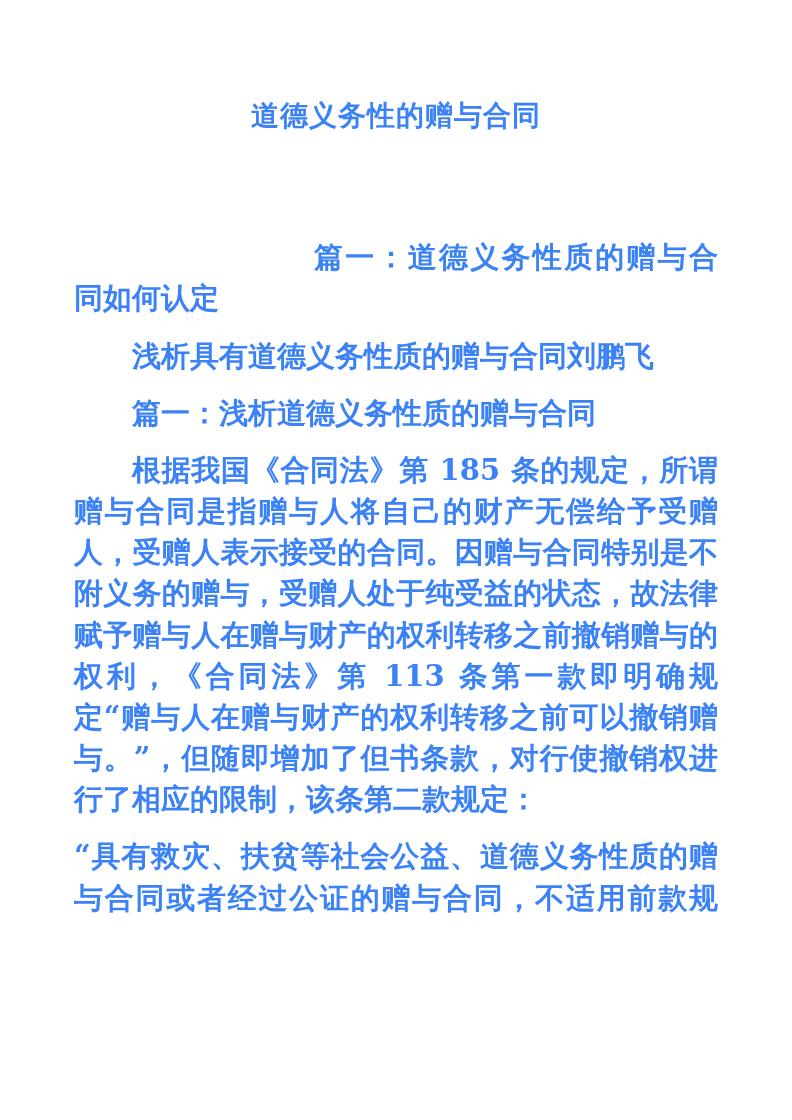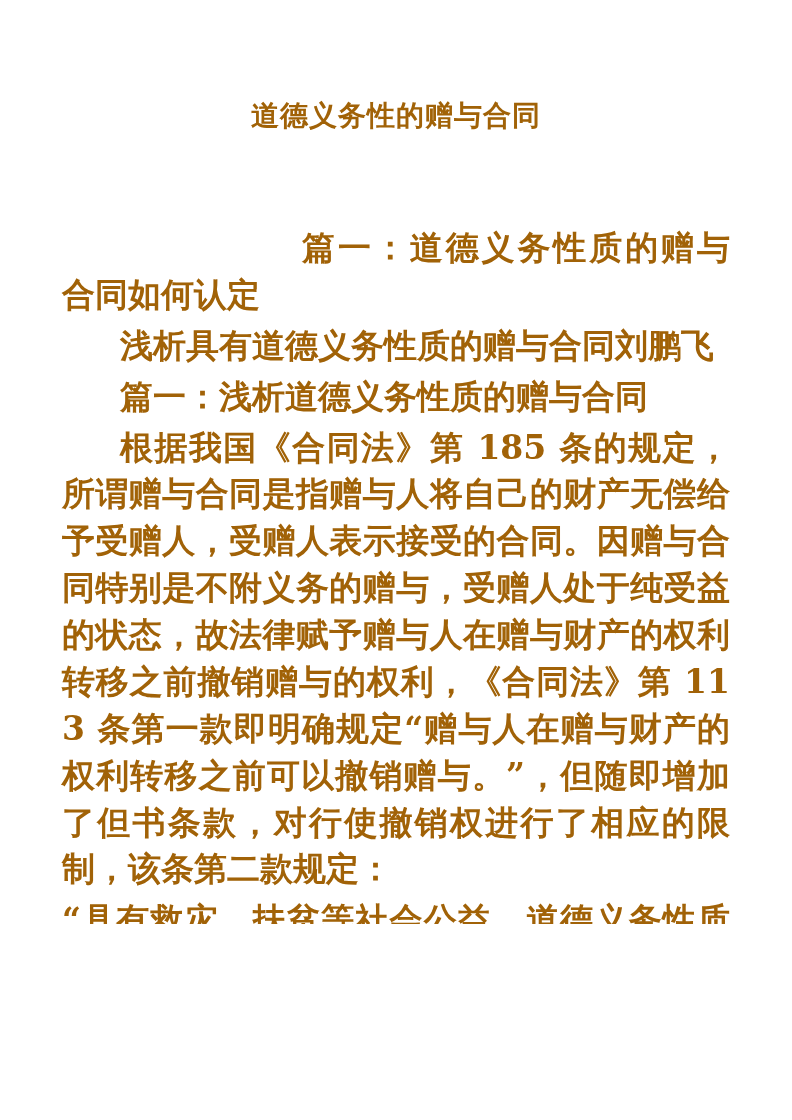--- a/index.html
+++ b/index.html
@@ -7,41 +7,41 @@
     padding: 0;
     background: #ffffff;
   }
   .page {
     width: 792px;
     height: 924px;
     background: #ffffff;
     position: relative;
     overflow: hidden;
     font-family: "DejaVu Serif", "Liberation Serif", serif;
-    color: #a16207;
+    color: #3b82f6;
   }
   .doc-body {
     padding: 0 58px;
     box-sizing: border-box;
   }
   .doc-title {
     text-align: center;
     font-size: 28px;
     font-weight: bold;
     letter-spacing: 1px;
     margin-top: 96px;
     margin-bottom: 0;
     line-height: 1.4;
   }
   .spacer-after-title {
     height: 86px;
   }
   p.para {
-    margin: 4px;
-    font-size: 33px;
+    margin: 16px;
+    font-size: 29px;
     font-weight: bold;
     line-height: 1.42;
     text-align: justify;
     text-justify: inter-ideograph;
     letter-spacing: 0px;
     word-break: break-all;
   }
   p.indent-big {
     text-indent: 240px;
   }

